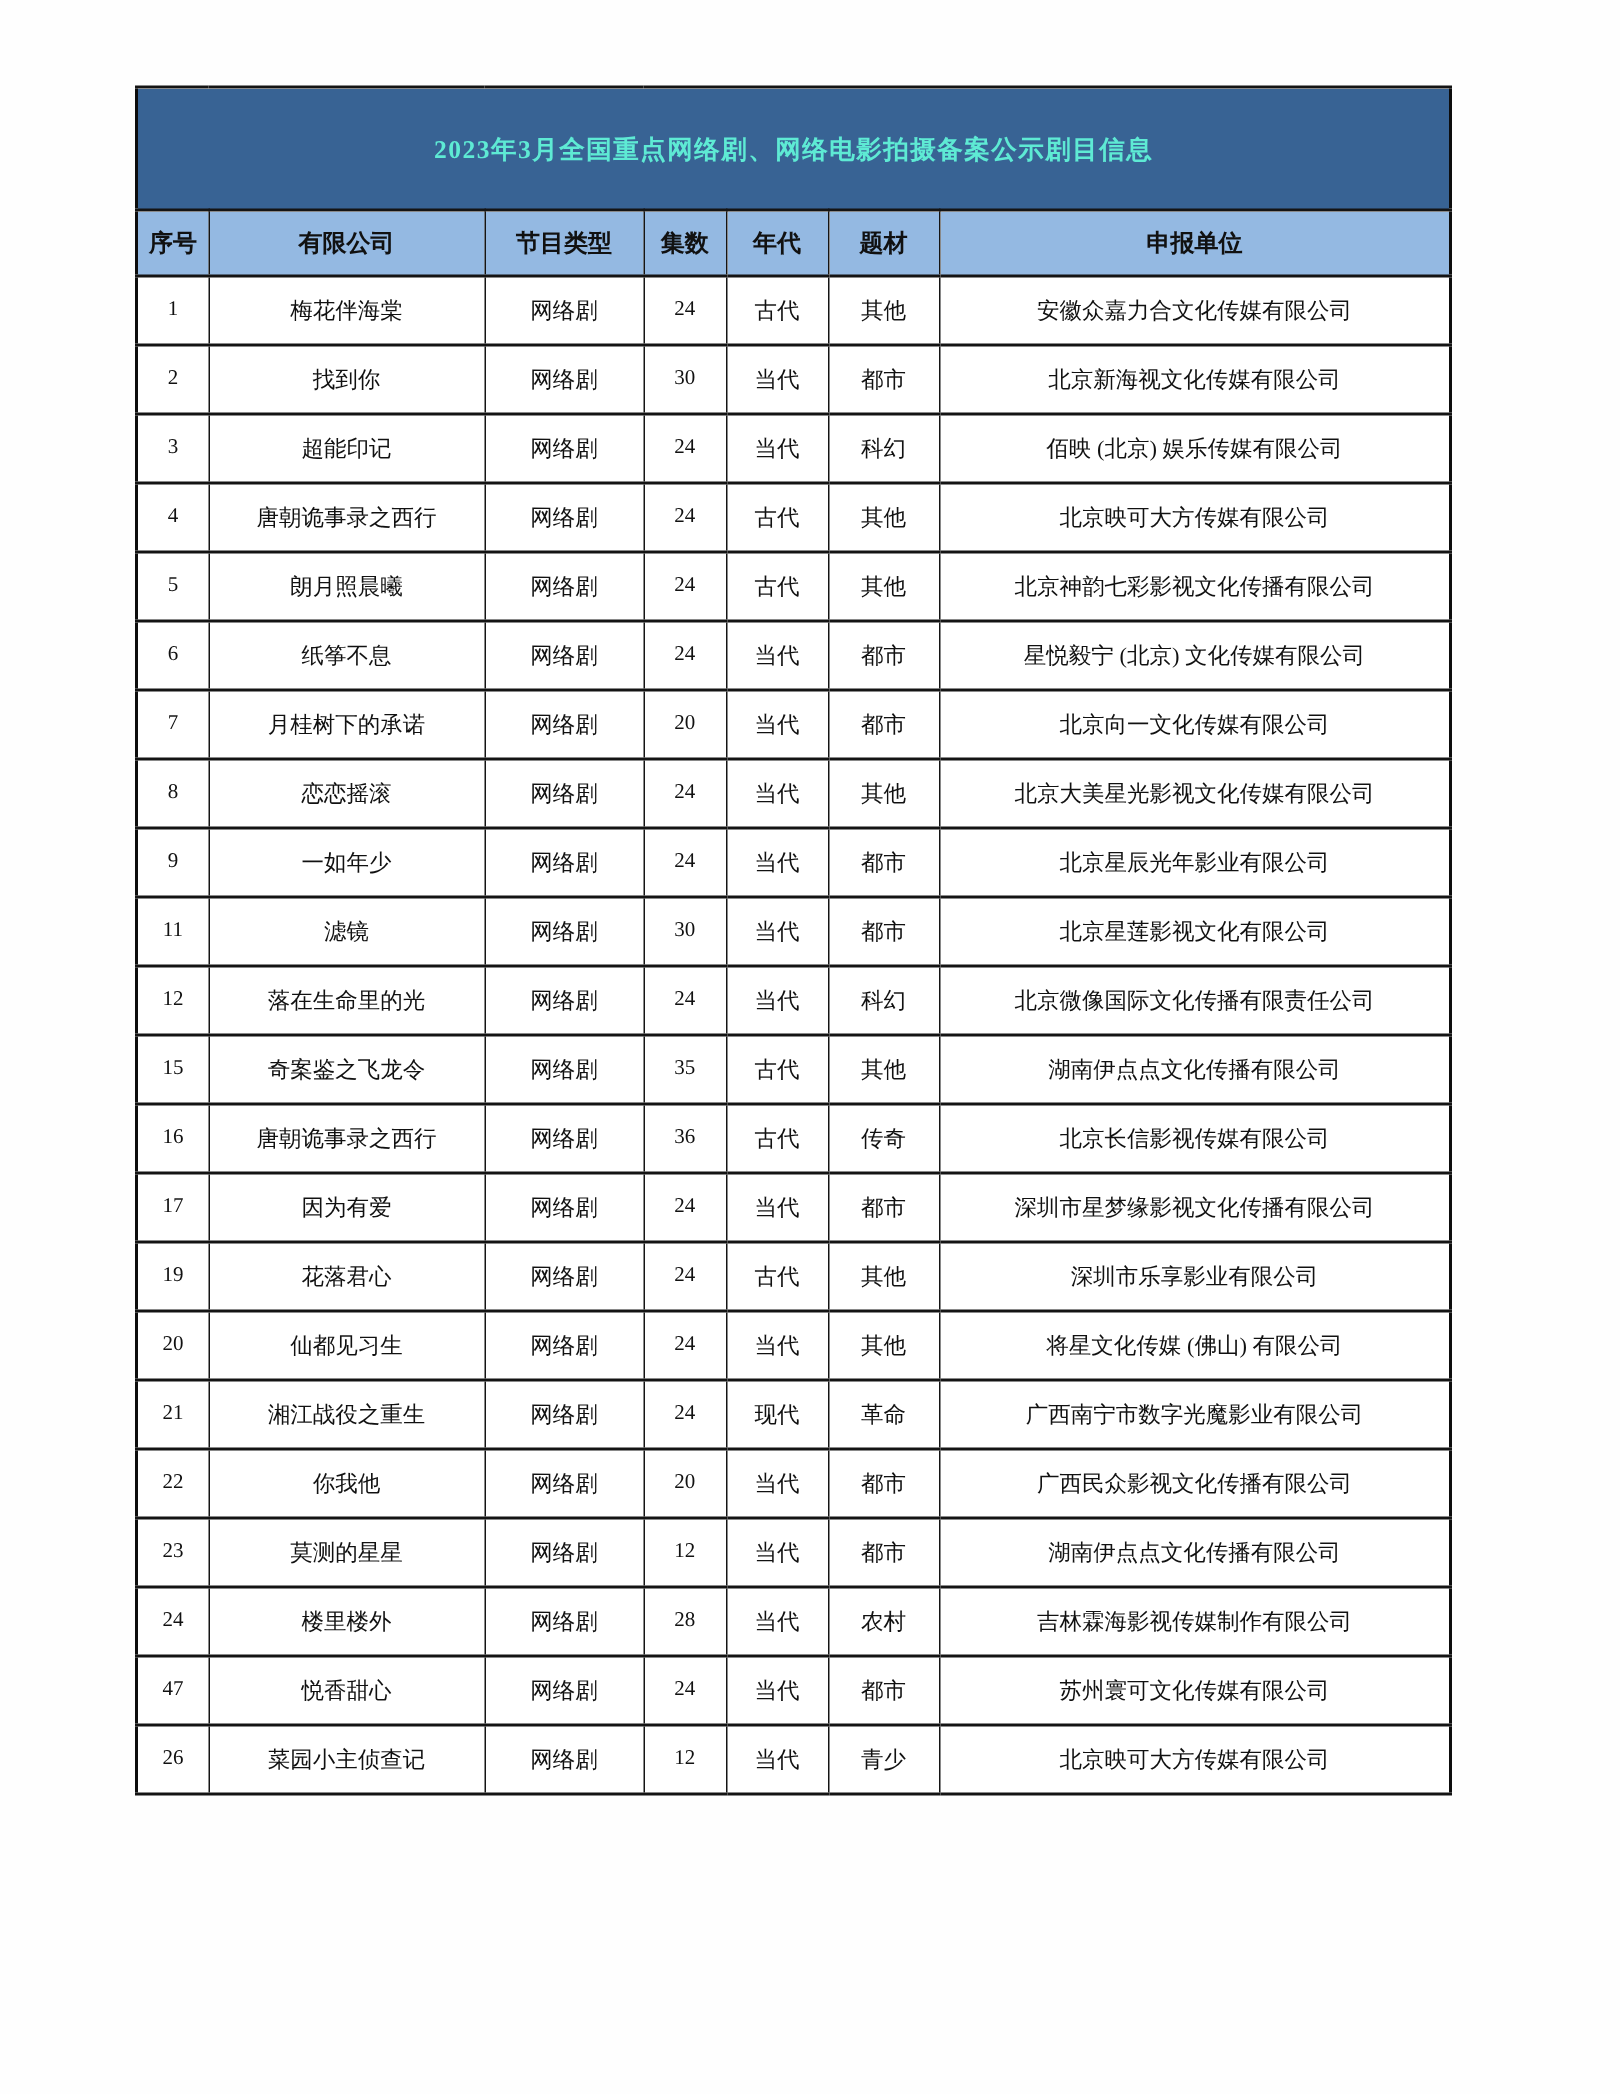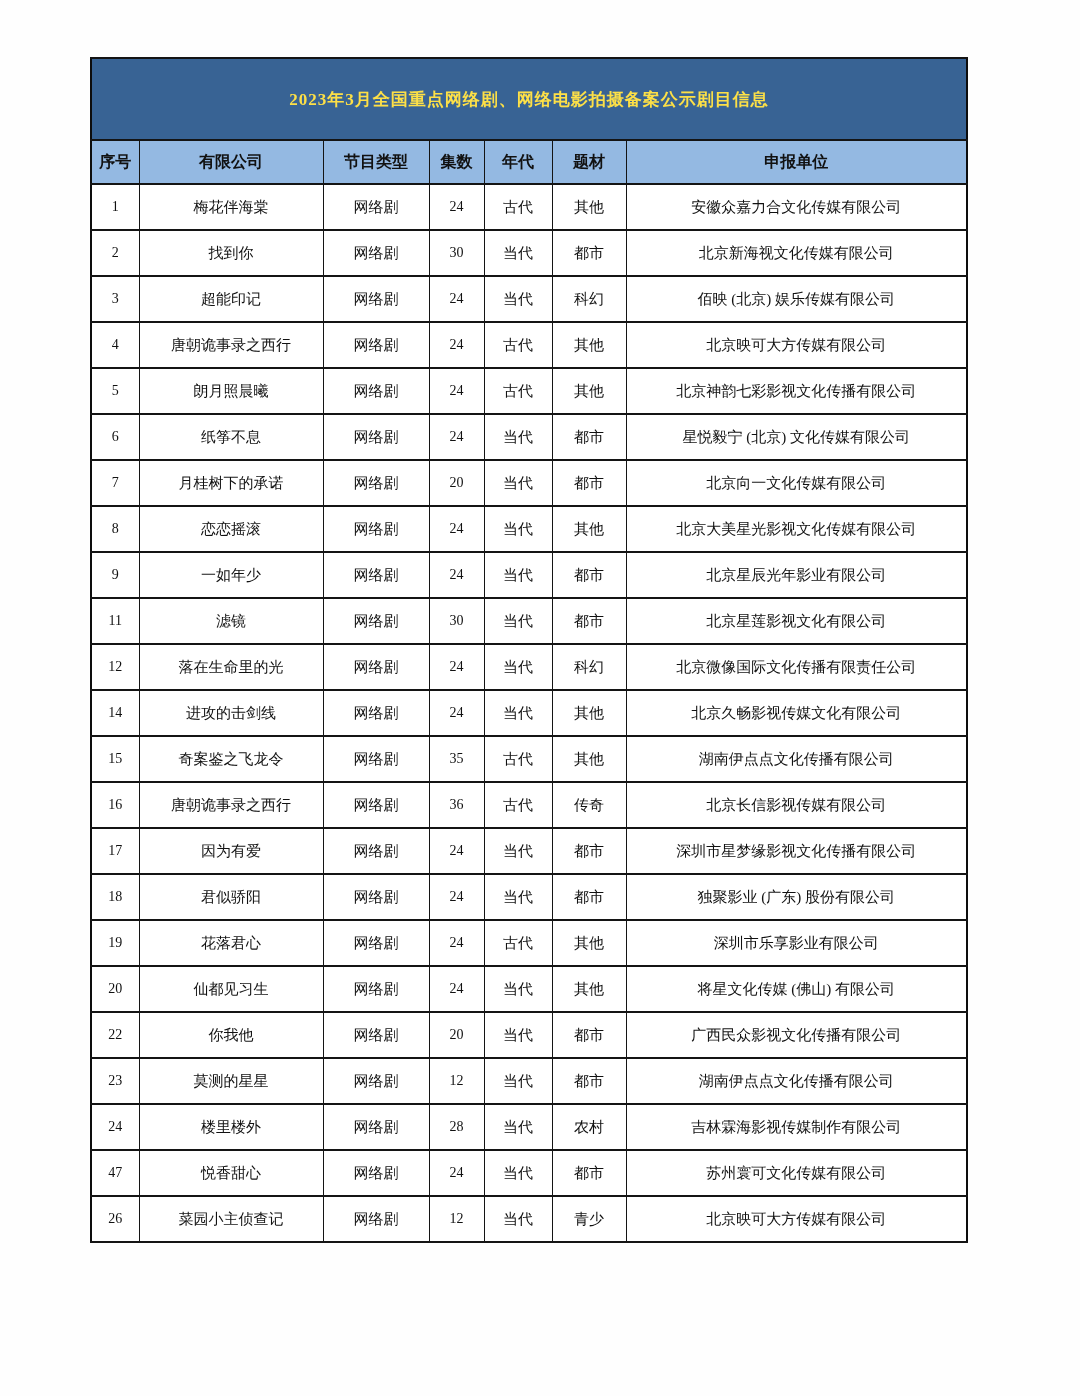--- a/index.html
+++ b/index.html
@@ -32,21 +32,21 @@
     text-align: center;
     vertical-align: middle;
     padding: 0 4px;
     color: #111111;
     overflow: hidden;
     white-space: nowrap;
   }
   tr.title-row th {
     height: 80px;
     background: #386394;
-    color: #fde047;
+    color: #5eead4;
     font-size: 17px;
     font-weight: bold;
     letter-spacing: 1px;
   }
   tr.header-row th {
     height: 42px;
     background: #94b9e2;
     font-size: 16px;
     font-weight: bold;
     margin-left: 12px;
@@ -185,29 +185,20 @@
         <tr>
           <td class="col-index">12</td>
           <td class="col-title">落在生命里的光</td>
           <td class="col-type">网络剧</td>
           <td class="col-episodes">24</td>
           <td class="col-era">当代</td>
           <td class="col-genre">科幻</td>
           <td class="col-company">北京微像国际文化传播有限责任公司</td>
         </tr>
         <tr>
-          <td class="col-index">14</td>
-          <td class="col-title">进攻的击剑线</td>
-          <td class="col-type">网络剧</td>
-          <td class="col-episodes">24</td>
-          <td class="col-era">当代</td>
-          <td class="col-genre">其他</td>
-          <td class="col-company">北京久畅影视传媒文化有限公司</td>
-        </tr>
-        <tr>
           <td class="col-index">15</td>
           <td class="col-title">奇案鉴之飞龙令</td>
           <td class="col-type">网络剧</td>
           <td class="col-episodes">35</td>
           <td class="col-era">古代</td>
           <td class="col-genre">其他</td>
           <td class="col-company">湖南伊点点文化传播有限公司</td>
         </tr>
         <tr>
           <td class="col-index">16</td>
@@ -221,45 +212,45 @@
         <tr>
           <td class="col-index">17</td>
           <td class="col-title">因为有爱</td>
           <td class="col-type">网络剧</td>
           <td class="col-episodes">24</td>
           <td class="col-era">当代</td>
           <td class="col-genre">都市</td>
           <td class="col-company">深圳市星梦缘影视文化传播有限公司</td>
         </tr>
         <tr>
-          <td class="col-index">18</td>
-          <td class="col-title">君似骄阳</td>
-          <td class="col-type">网络剧</td>
-          <td class="col-episodes">24</td>
-          <td class="col-era">当代</td>
-          <td class="col-genre">都市</td>
-          <td class="col-company">独聚影业 (广东) 股份有限公司</td>
-        </tr>
-        <tr>
           <td class="col-index">19</td>
           <td class="col-title">花落君心</td>
           <td class="col-type">网络剧</td>
           <td class="col-episodes">24</td>
           <td class="col-era">古代</td>
           <td class="col-genre">其他</td>
           <td class="col-company">深圳市乐享影业有限公司</td>
         </tr>
         <tr>
           <td class="col-index">20</td>
           <td class="col-title">仙都见习生</td>
           <td class="col-type">网络剧</td>
           <td class="col-episodes">24</td>
           <td class="col-era">当代</td>
           <td class="col-genre">其他</td>
           <td class="col-company">将星文化传媒 (佛山) 有限公司</td>
+        </tr>
+        <tr>
+          <td class="col-index">21</td>
+          <td class="col-title">湘江战役之重生</td>
+          <td class="col-type">网络剧</td>
+          <td class="col-episodes">24</td>
+          <td class="col-era">现代</td>
+          <td class="col-genre">革命</td>
+          <td class="col-company">广西南宁市数字光魔影业有限公司</td>
         </tr>
         <tr>
           <td class="col-index">22</td>
           <td class="col-title">你我他</td>
           <td class="col-type">网络剧</td>
           <td class="col-episodes">20</td>
           <td class="col-era">当代</td>
           <td class="col-genre">都市</td>
           <td class="col-company">广西民众影视文化传播有限公司</td>
         </tr>

